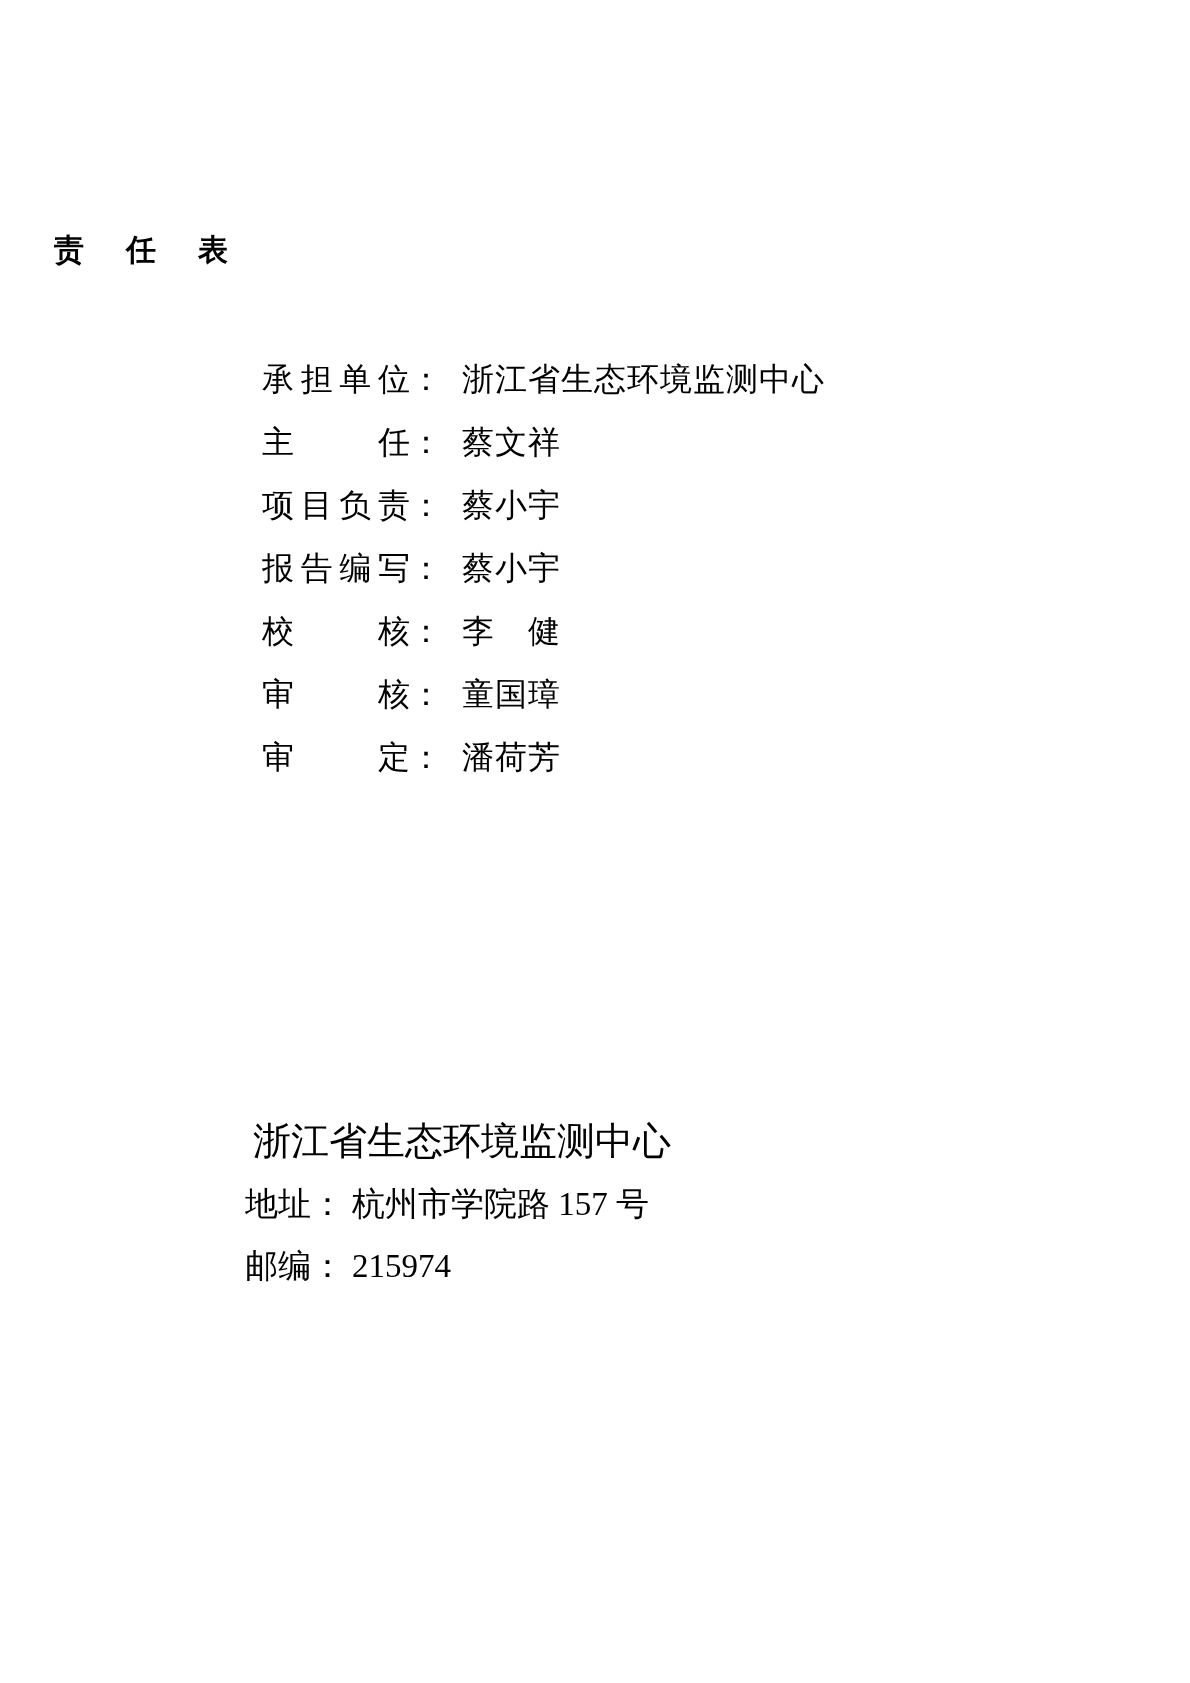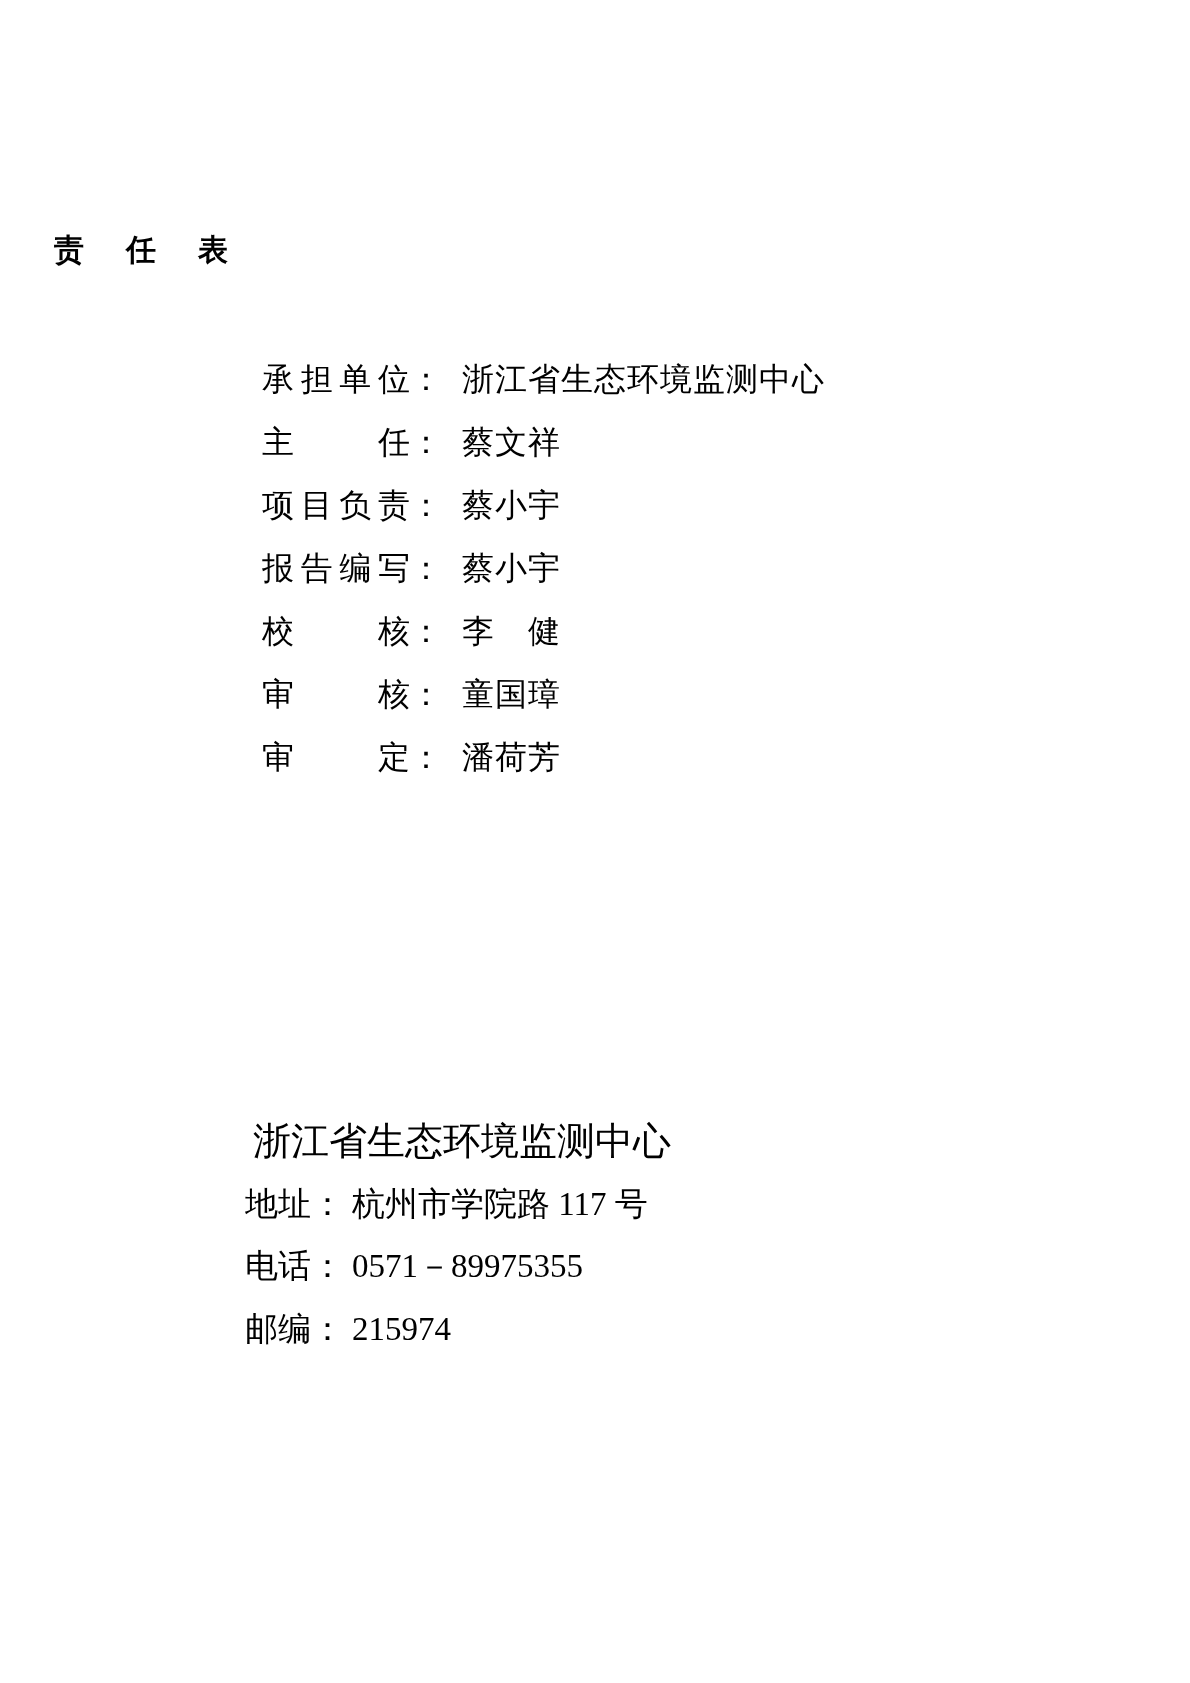--- a/index.html
+++ b/index.html
@@ -145,26 +145,23 @@
         <span class="resp-value">潘荷芳</span>
     </div>
 
   </div>
 
   <div class="contact-block">
 
     <div class="org-line">浙江省生态环境监测中心</div>
 
     <div class="contact-line">
-      <span class="contact-label">地址</span><span class="contact-colon">：</span><span class="contact-value">杭州市学院路 117 号</span>
+      <span class="contact-label">地址</span><span class="contact-colon">：</span><span class="contact-value">杭州市学院路 157 号</span>
     </div>
 
-    <div class="contact-line">
-      <span class="contact-label">电话</span><span class="contact-colon">：</span><span class="contact-value">0571－89975355</span>
-    </div>
 
 
     <div class="contact-line">
       <span class="contact-label">邮编</span><span class="contact-colon">：</span><span class="contact-value">215974</span>
     </div>
 
   </div>
 
 </div>
 

